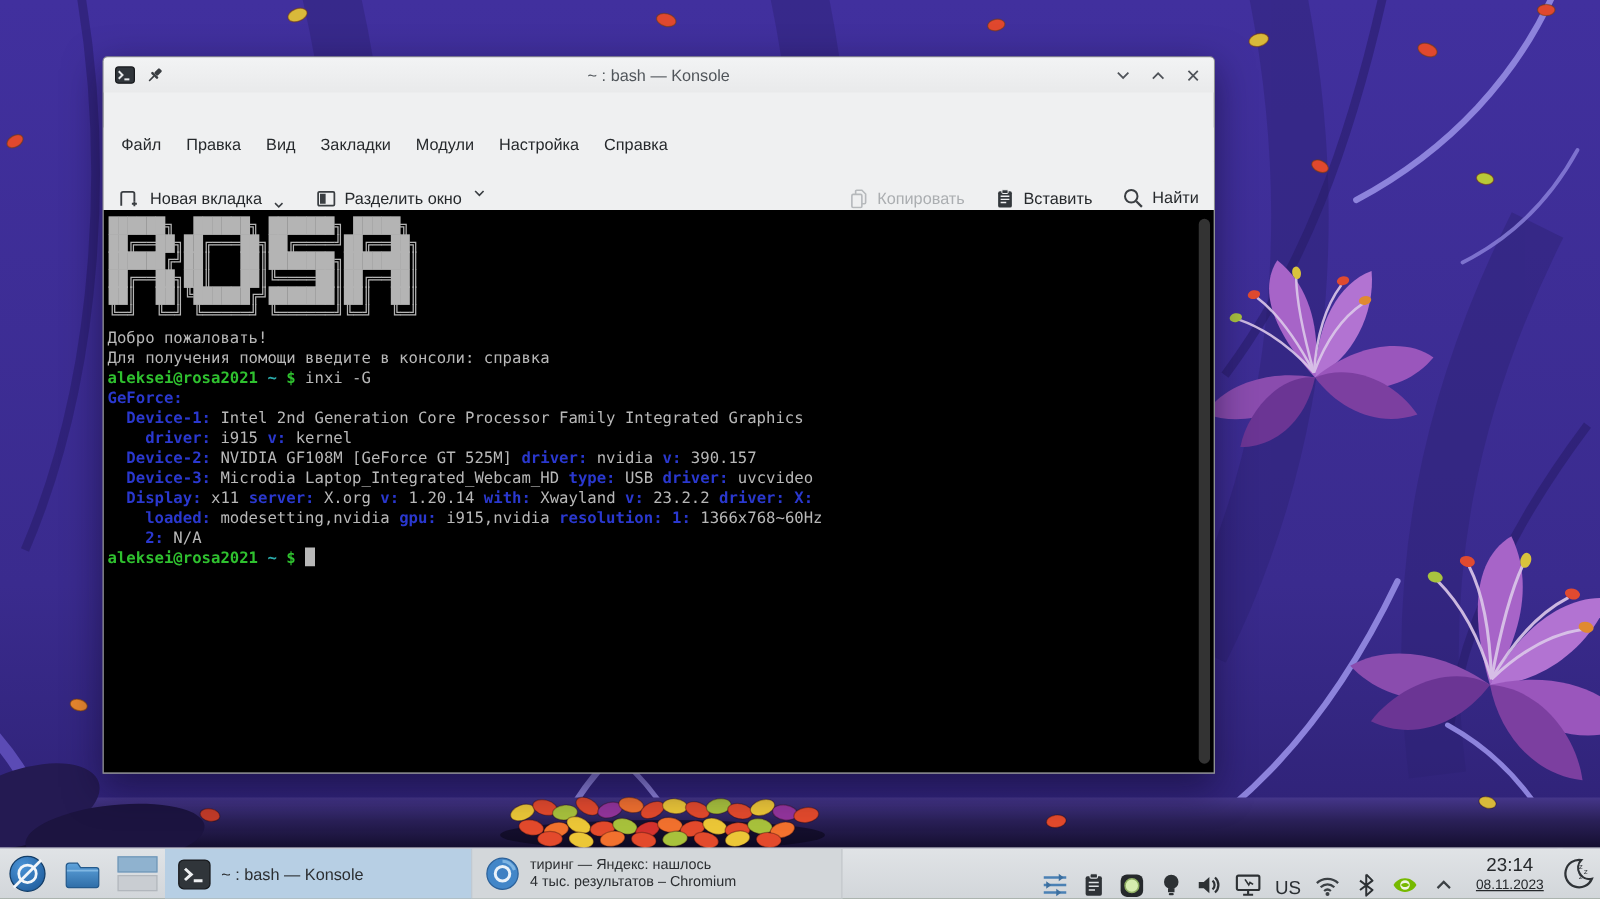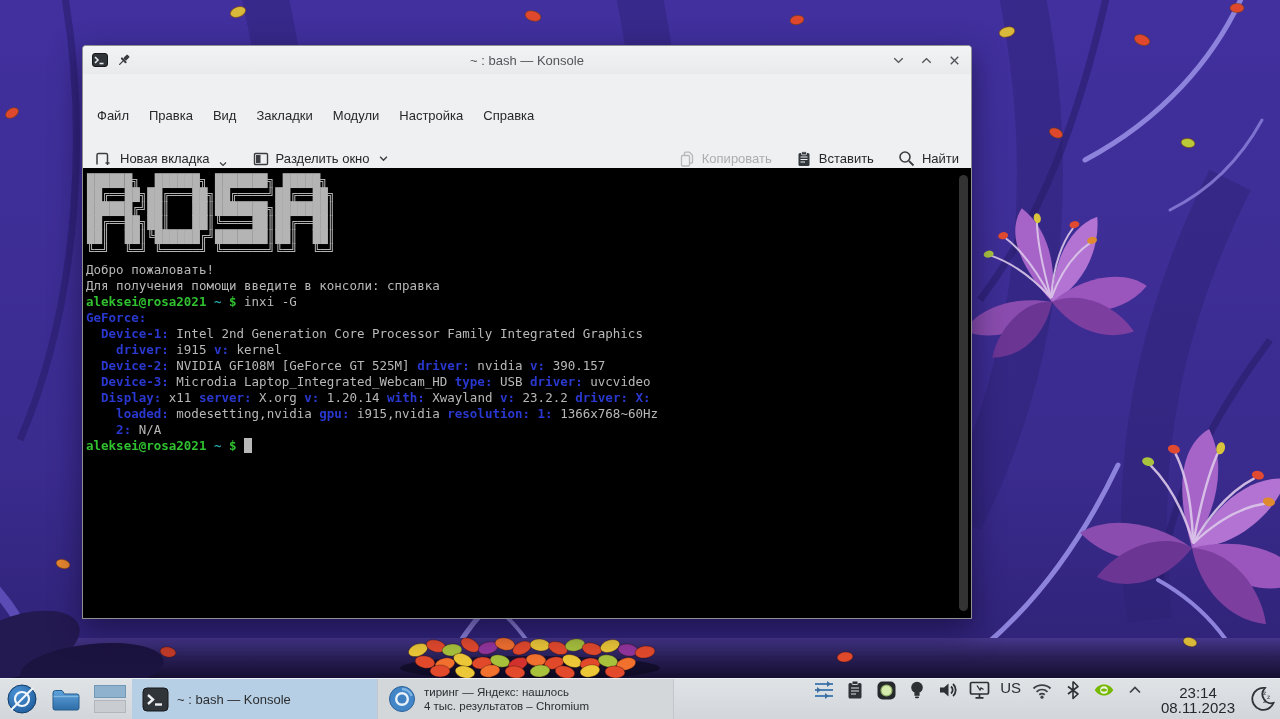--- a/index.html
+++ b/index.html
@@ -15,21 +15,21 @@
     background:linear-gradient(#f2f3f4,#e9eaeb); border-radius:3px 3px 0 0; }
   .titlebar-title { position:absolute; left:0; right:0; text-align:center; font-size:13px; color:#51565b; pointer-events:none; }
   .tb-left { display:flex; align-items:center; gap:8px; z-index:1; }
   .tb-right { margin-left:auto; display:flex; align-items:center; gap:12px; z-index:1; }
   .tb-btn { width:16px; height:16px; display:flex; align-items:center; justify-content:center; }
 
   .menubar { height:27px; display:flex; align-items:center; padding:0 4px; background:#eff0f1;margin-top:28px; }
   .menu-item { padding:4px 10px; font-size:13px; color:#26292c; }
 
   .toolbar { height:39px; display:flex; align-items:center; padding:0 12px; background:#eff0f1; gap:26px; }
-  .tool-btn { display:flex; align-items:center; gap:7px; font-size:13px; color:#26292c;margin-top:20px; }
+  .tool-btn { display:flex; gap:7px; font-size:13px; color:#26292c;margin-top:20px; }
   .tool-btn .chev { margin-left:2px; }
   .tool-right { margin-left:auto; display:flex; align-items:center; gap:24px; }
   .tool-btn.disabled { color:#abaeb1; }
 
   
   .terminal { flex:1; background:#000; position:relative; overflow:hidden; border-radius:0; padding:4px 14px 0 3px; }
   .term-logo { font-family:"DejaVu Sans Mono",monospace; font-size:12.5px; line-height:14px;
     color:var(--terminal_logo,#b4b4b4); white-space:pre; margin:2px 0 4px 1px; }
   .tline { font-family:"DejaVu Sans Mono",monospace; font-size:12.5px; line-height:16px; white-space:pre; }
   .c-fg { color:var(--terminal_fg,#b8b8b8);text-align:center; }
@@ -46,26 +46,26 @@
   .panel-btn { display:flex; align-items:center; justify-content:center; width:44px; }
   .pager { width:44px; display:flex; flex-direction:column; justify-content:center; align-items:center; gap:2px; }
   .pager .vd1 { width:32px; height:13px; background:#8fb2cf; border:1px solid #7298b8; }
   .pager .vd2 { width:32px; height:13px; background:#c9cdd2; border:1px solid #b2b7bd; }
   .task { display:flex; align-items:center; gap:8px; padding:0 10px; border-right:1px solid #c3c7cb; }
   .task.active { width:246px; background:#b7cfe4; }
   .task.inactive { width:296px; background:#d3d7da; }
   .task-title { font-size:13px; color:#2b2e31; white-space:nowrap; overflow:hidden; }
   .task-title2 { font-size:11.5px; line-height:1.25; color:#2b2e31; white-space:nowrap; overflow:hidden; }
   .spacer { flex:1; }
-  .tray { display:flex; align-items:flex-start; gap:9px; padding:0 6px; }
+  .tray { display:flex; align-items:flex-end; gap:9px; padding:0 6px; }
   .tray-icon { width:22px; height:22px; display:flex; align-items:center; justify-content:center; }
   .kbd-layout { font-size:15px; color:#2b2f33; padding:0 1px; }
   .clock { display:flex; flex-direction:column; justify-content:center; align-items:center; padding:0 9px; color:#26292c; }
   .clock-time { font-size:15px; line-height:17px; }
-  .clock-date { font-size:15px; line-height:14px; }
+  .clock-date { font-size:11px; line-height:14px;text-decoration:underline; }
   .night-btn { display:flex; align-items:center; justify-content:center; width:36px; }
 </style>
 </head>
 <body>
 
 <div class="desktop">
 
   <svg class="wallpaper" width="1280" height="719" viewBox="0 0 1280 719">
     <defs>
       <linearGradient id="bgGrad" x1="0" y1="0" x2="0" y2="1">

